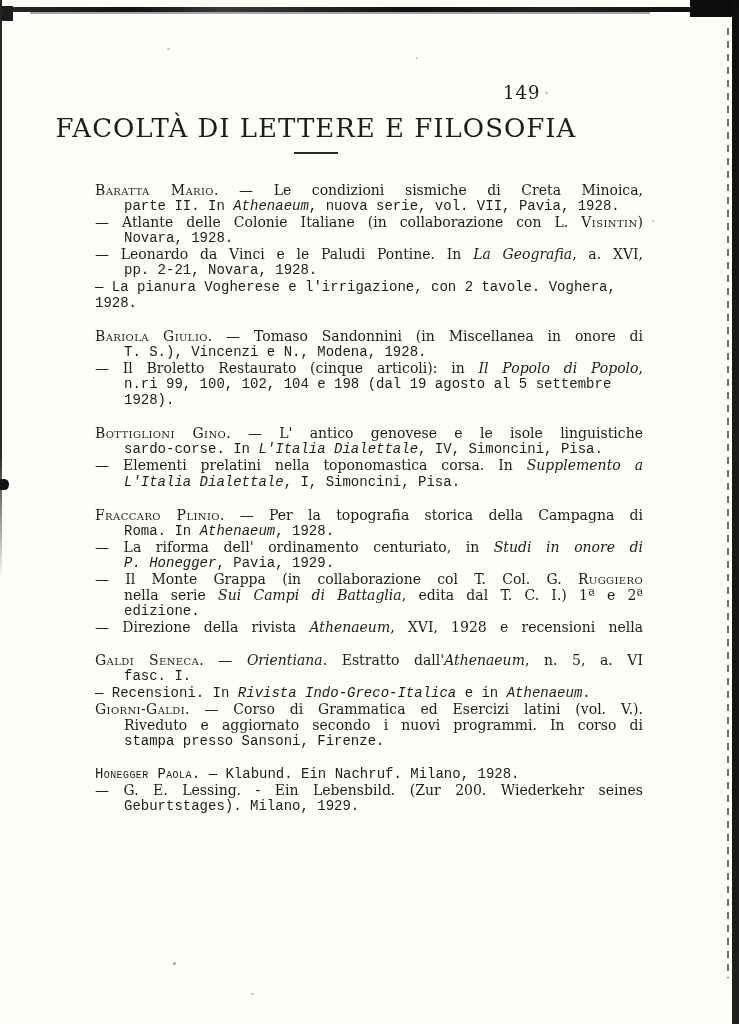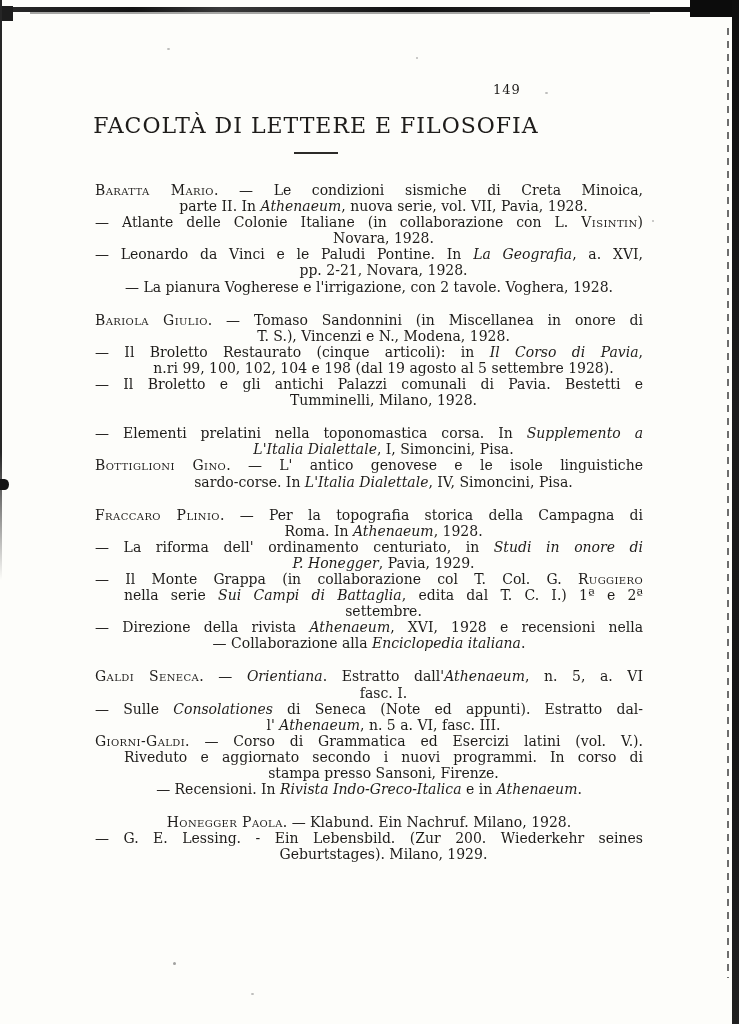--- a/index.html
+++ b/index.html
@@ -53,44 +53,44 @@
   .speck { position: absolute; background: #555; border-radius: 50%; opacity: .4; }
   .speck.s1 { top: 48px;  left: 167px; width: 3px; height: 2px; }
   .speck.s2 { top: 57px;  left: 416px; width: 2px; height: 2px; }
   .speck.s3 { top: 92px;  left: 545px; width: 3px; height: 2px; }
   .speck.s4 { top: 220px; left: 652px; width: 2px; height: 2px; }
   .speck.s5 { top: 962px; left: 173px; width: 3px; height: 3px; opacity: .55; }
   .speck.s6 { top: 993px; left: 251px; width: 3px; height: 2px; }
 
   
   .page-number {
-    position: absolute; top: 82px; left: 477px; width: 60px;
-    font-size: 13px; text-align: center; letter-spacing: 1px;
+    position: absolute; top: 82px; left: 503px; width: 60px;
+    font-size: 18px; text-align: left; letter-spacing: 1px;
   }
   .page-title {
     position: absolute; top: 113px; left: 0; width: 632px;
-    text-align: center; font-size: 22px; letter-spacing: 1px;
+    text-align: center; font-size: 26px; letter-spacing: 1px;
     white-space: nowrap;
   }
   .title-rule {
     position: absolute; top: 152px; left: 294px; width: 44px; height: 2px;
     background: #2c2a28;
   }
 
   .content {
     position: absolute; top: 182px; left: 95px; width: 548px;
     font-size: 14px; line-height: 16.1px;
   }
   .block { margin-bottom: 17px; }
   .line {
     text-align: justify;
     text-align-last: justify;
   }
   .line.cont { padding-left: 29px; }
-  .line.last { text-align: center; text-align-last: auto; }
+  .line.last { text-align: left; text-align-last: auto; font-family: Liberation Mono, monospace; }
   .sc { font-variant: small-caps; letter-spacing: .4px; }
 </style>
 </head>
 <body>
 
 <div class="top-bar-main"></div>
 <div class="top-bar-shadow"></div>
 <div class="top-bar-right"></div>
 <div class="top-bar-left"></div>
 <div class="right-strip"></div>
@@ -125,75 +125,64 @@
       <div class="entry">
         <div class="line last">— La pianura Vogherese e l'irrigazione, con 2 tavole. Voghera, 1928.</div>
       </div>
     </div>
     <div class="block">
       <div class="entry">
         <div class="line"><span class="sc">Bariola Giulio</span>. — Tomaso Sandonnini (in Miscellanea in onore di</div>
         <div class="line cont last">T. S.), Vincenzi e N., Modena, 1928.</div>
       </div>
       <div class="entry">
-        <div class="line">— Il Broletto Restaurato (cinque articoli): in <i>Il Corso di Pavia</i>,</div>
+        <div class="line">— Il Broletto Restaurato (cinque articoli): in <i>Il Popolo di Popolo</i>,</div>
         <div class="line cont last">n.ri 99, 100, 102, 104 e 198 (dal 19 agosto al 5 settembre 1928).</div>
-      </div>
-      <div class="entry">
-        <div class="line">— Il Broletto e gli antichi Palazzi comunali di Pavia. Bestetti e</div>
-        <div class="line cont last">Tumminelli, Milano, 1928.</div>
       </div>
     </div>
     <div class="block">
       <div class="entry">
+        <div class="line"><span class="sc">Bottiglioni Gino</span>. — L' antico genovese e le isole linguistiche</div>
+        <div class="line cont last">sardo-corse. In <i>L'Italia Dialettale</i>, IV, Simoncini, Pisa.</div>
+      </div>
+      <div class="entry">
         <div class="line">— Elementi prelatini nella toponomastica corsa. In <i>Supplemento a</i></div>
         <div class="line cont last"><i>L'Italia Dialettale</i>, I, Simoncini, Pisa.</div>
-      </div>
-      <div class="entry">
-        <div class="line"><span class="sc">Bottiglioni Gino</span>. — L' antico genovese e le isole linguistiche</div>
-        <div class="line cont last">sardo-corse. In <i>L'Italia Dialettale</i>, IV, Simoncini, Pisa.</div>
       </div>
     </div>
     <div class="block">
       <div class="entry">
         <div class="line"><span class="sc">Fraccaro Plinio</span>. — Per la topografia storica della Campagna di</div>
         <div class="line cont last">Roma. In <i>Athenaeum</i>, 1928.</div>
       </div>
       <div class="entry">
         <div class="line">— La riforma dell' ordinamento centuriato, in <i>Studi in onore di</i></div>
         <div class="line cont last"><i>P. Honegger</i>, Pavia, 1929.</div>
       </div>
       <div class="entry">
         <div class="line">— Il Monte Grappa (in collaborazione col T. Col. G. <span class="sc">Ruggiero</span></div>
         <div class="line cont">nella serie <i>Sui Campi di Battaglia</i>, edita dal T. C. I.) 1ª e 2ª</div>
-        <div class="line cont last">settembre.</div>
+        <div class="line cont last">edizione.</div>
       </div>
       <div class="entry">
         <div class="line">— Direzione della rivista <i>Athenaeum</i>, XVI, 1928 e recensioni nella</div>
-      </div>
-      <div class="entry">
-        <div class="line last">— Collaborazione alla <i>Enciclopedia italiana</i>.</div>
       </div>
     </div>
     <div class="block">
       <div class="entry">
         <div class="line"><span class="sc">Galdi Seneca</span>. — <i>Orientiana</i>. Estratto dall'<i>Athenaeum</i>, n. 5, a. VI</div>
         <div class="line cont last">fasc. I.</div>
       </div>
       <div class="entry">
-        <div class="line">— Sulle <i>Consolationes</i> di Seneca (Note ed appunti). Estratto dal-</div>
-        <div class="line cont last">l' <i>Athenaeum</i>, n. 5 a. VI, fasc. III.</div>
+        <div class="line last">— Recensioni. In <i>Rivista Indo-Greco-Italica</i> e in <i>Athenaeum</i>.</div>
       </div>
       <div class="entry">
         <div class="line"><span class="sc">Giorni-Galdi</span>. — Corso di Grammatica ed Esercizi latini (vol. V.).</div>
         <div class="line cont">Riveduto e aggiornato secondo i nuovi programmi. In corso di</div>
         <div class="line cont last">stampa presso Sansoni, Firenze.</div>
-      </div>
-      <div class="entry">
-        <div class="line last">— Recensioni. In <i>Rivista Indo-Greco-Italica</i> e in <i>Athenaeum</i>.</div>
       </div>
     </div>
     <div class="block">
       <div class="entry">
         <div class="line last"><span class="sc">Honegger Paola</span>. — Klabund. Ein Nachruf. Milano, 1928.</div>
       </div>
       <div class="entry">
         <div class="line">— G. E. Lessing. - Ein Lebensbild. (Zur 200. Wiederkehr seines</div>
         <div class="line cont last">Geburtstages). Milano, 1929.</div>
       </div>

